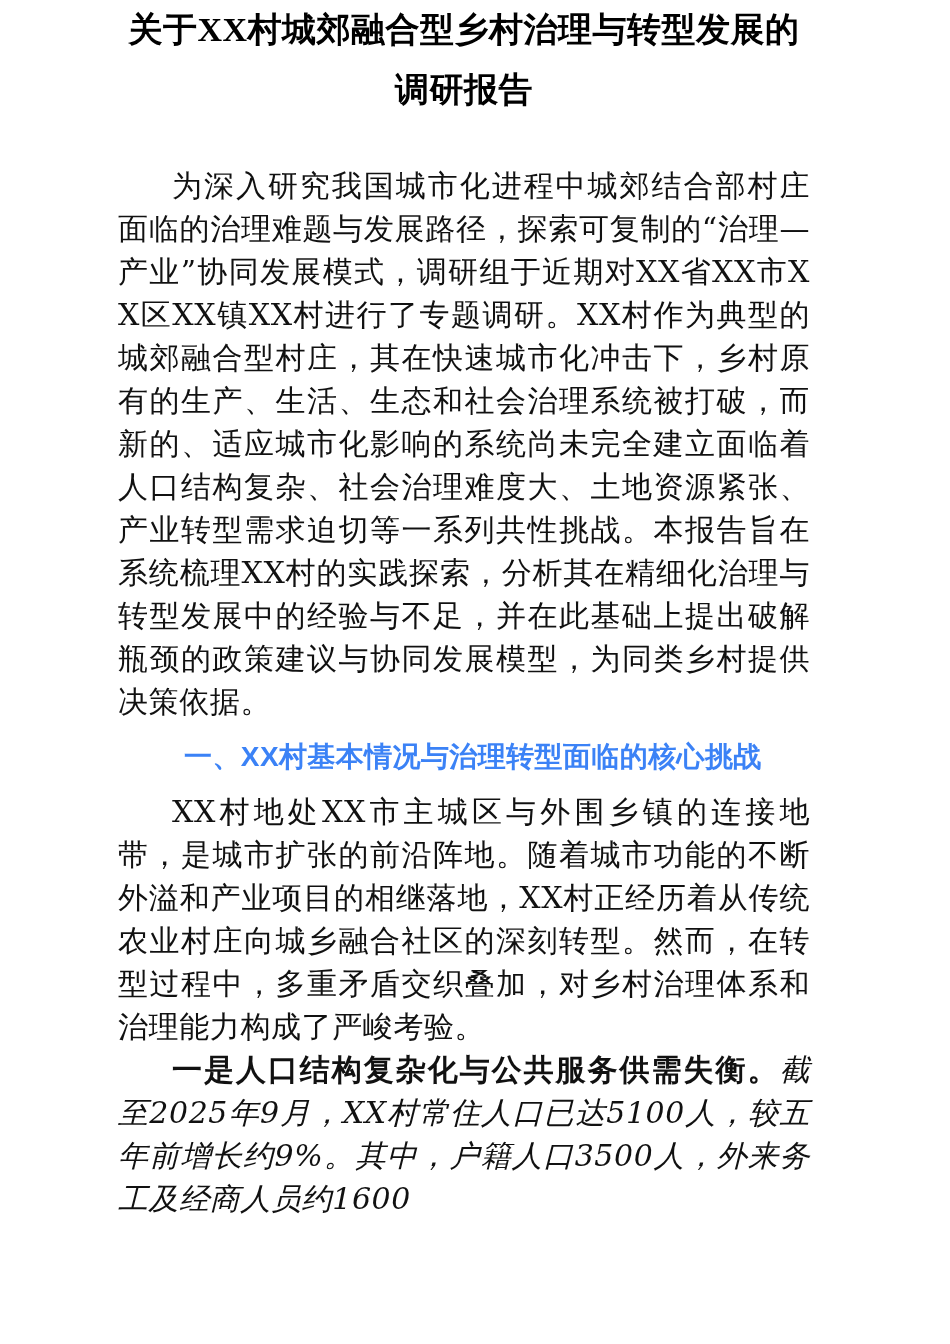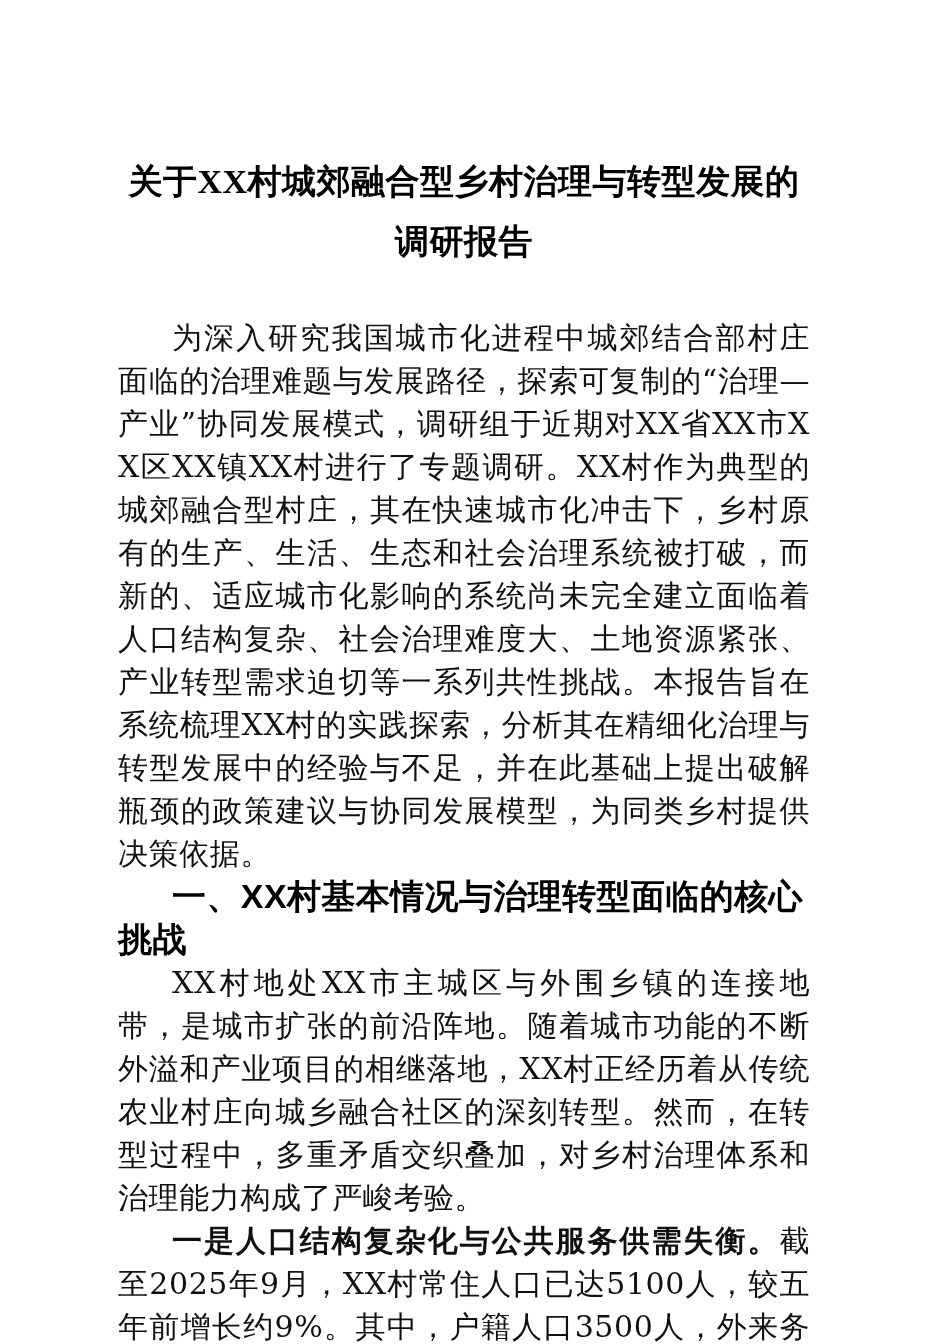--- a/index.html
+++ b/index.html
@@ -18,21 +18,20 @@
   .content {
     position: absolute;
     left: 118px;
     top: 0;
     width: 692px;
   }
 
   
   .doc-title {
     margin: 0;
-    padding-top: 152px;
     text-align: center;
     font-family: "Liberation Serif", "DejaVu Serif", serif;
     font-weight: 700;
     font-size: 34px;
     line-height: 60px;
     letter-spacing: 0.5px;
     color: #000000;
     text-rendering: optimizeLegibility;
   }
 
@@ -48,38 +47,39 @@
     text-indent: 54px;
     letter-spacing: 0.6px;
     word-break: break-all;
   }
   .body-para.first {
     margin-top: 44px;
   }
 
   
   .section-heading {
-    margin: 0;
+    margin: 12px;
     font-family: "Liberation Sans", "DejaVu Sans", sans-serif;
-    font-size: 34px;
+    font-size: 28px;
     line-height: 43px;
     font-weight: 700;
-    color: #000000;
+    color: #3b82f6;
     text-indent: 54px;
     letter-spacing: 0.4px;
   }
 
   
   .lead-in {
     font-family: Liberation Sans, sans-serif;
     font-weight: 700;
     letter-spacing: 0.6px;
   }
   .run {
     font-family: "DejaVu Serif", "Liberation Serif", serif;
+    font-style: italic;
   }
 </style>
 </head>
 <body>
 
 <div class="page">
   <div class="content">
 
     <h1 class="doc-title">
       <span>关于XX村城郊融合型乡村治理与转型发展的调研报告</span>

